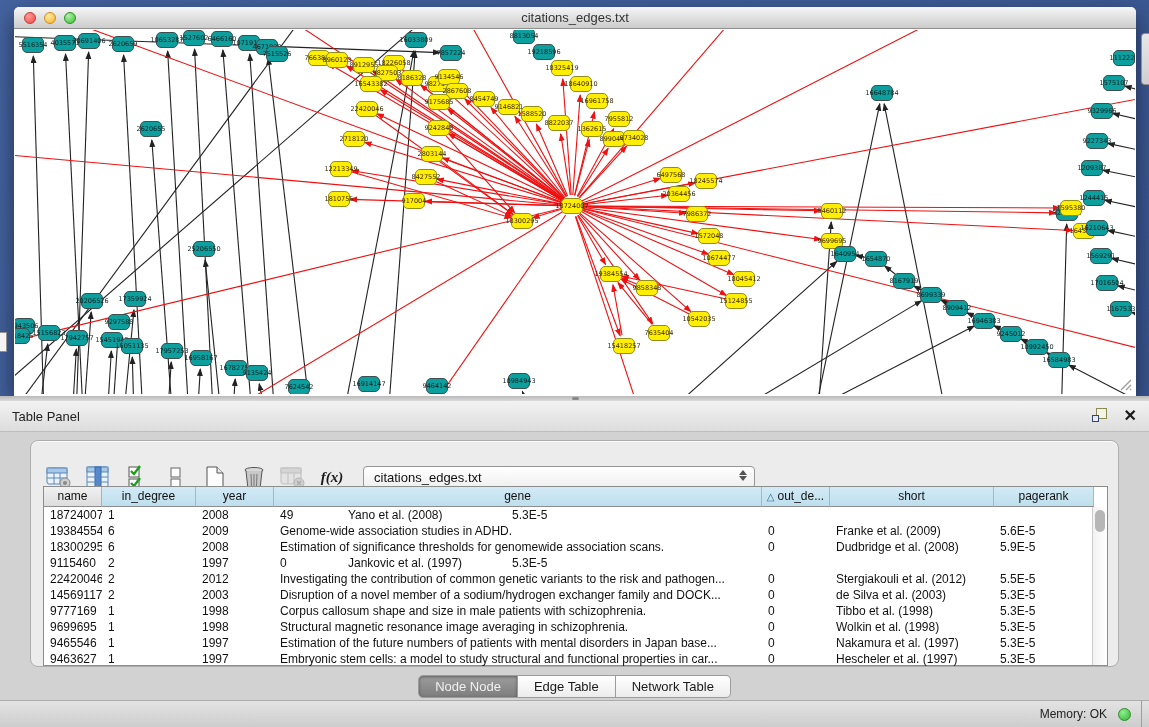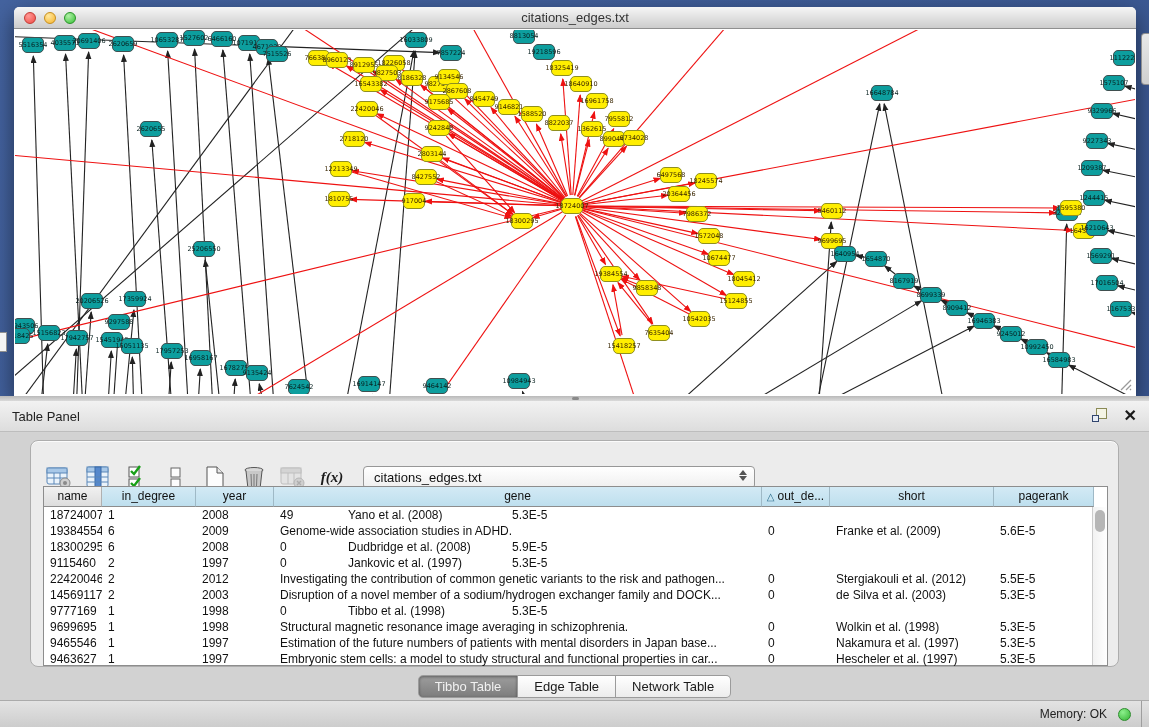--- a/index.html
+++ b/index.html
@@ -785,20 +785,21 @@
               <div class="td" style="width: 78px;">2009</div>
               <div class="td" style="width: 488px;">Genome-wide association studies in ADHD.</div>
               <div class="td" style="width: 68px;">0</div>
               <div class="td" style="width: 164px;">Franke et al. (2009)</div>
               <div class="td" style="width: 100px;">5.6E-5</div>
             </div>
             <div class="tr">
               <div class="td" style="width: 58px;">18300295</div>
               <div class="td" style="width: 94px;">6</div>
               <div class="td" style="width: 78px;">2008</div>
+              <div class="td" style="width: 488px;">Estimation of significance thresholds for genomewide association scans.</div>
               <div class="td" style="width: 68px;">0</div>
               <div class="td" style="width: 164px;">Dudbridge et al. (2008)</div>
               <div class="td" style="width: 100px;">5.9E-5</div>
             </div>
             <div class="tr">
               <div class="td" style="width: 58px;">9115460</div>
               <div class="td" style="width: 94px;">2</div>
               <div class="td" style="width: 78px;">1997</div>
               <div class="td" style="width: 68px;">0</div>
               <div class="td" style="width: 164px;">Jankovic et al. (1997)</div>
@@ -819,20 +820,21 @@
               <div class="td" style="width: 78px;">2003</div>
               <div class="td" style="width: 488px;">Disruption of a novel member of a sodium/hydrogen exchanger family and DOCK...</div>
               <div class="td" style="width: 68px;">0</div>
               <div class="td" style="width: 164px;">de Silva et al. (2003)</div>
               <div class="td" style="width: 100px;">5.3E-5</div>
             </div>
             <div class="tr">
               <div class="td" style="width: 58px;">9777169</div>
               <div class="td" style="width: 94px;">1</div>
               <div class="td" style="width: 78px;">1998</div>
+              <div class="td" style="width: 488px;">Corpus callosum shape and size in male patients with schizophrenia.</div>
               <div class="td" style="width: 68px;">0</div>
               <div class="td" style="width: 164px;">Tibbo et al. (1998)</div>
               <div class="td" style="width: 100px;">5.3E-5</div>
             </div>
             <div class="tr">
               <div class="td" style="width: 58px;">9699695</div>
               <div class="td" style="width: 94px;">1</div>
               <div class="td" style="width: 78px;">1998</div>
               <div class="td" style="width: 488px;">Structural magnetic resonance image averaging in schizophrenia.</div>
               <div class="td" style="width: 68px;">0</div>
@@ -858,21 +860,21 @@
               <div class="td" style="width: 100px;">5.3E-5</div>
             </div>
           </div>
         <div class="vscroll">
             <div class="thumb"></div>
           </div>
       </div>
     </div>
 
     <div id="tabs">
-        <div class="seg active">Tibbo Table</div>
+        <div class="seg active">Node Node</div>
         <div class="seg">Edge Table</div>
         <div class="seg">Network Table</div>
       </div>
   </div>
 
   <div id="statusbar">
     <span class="mem">Memory: OK</span>
     <span class="dot"></span>
     <span class="vdiv"></span>
   </div>

